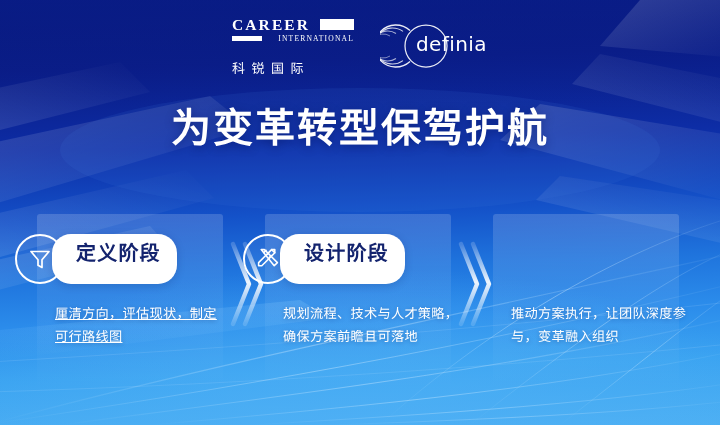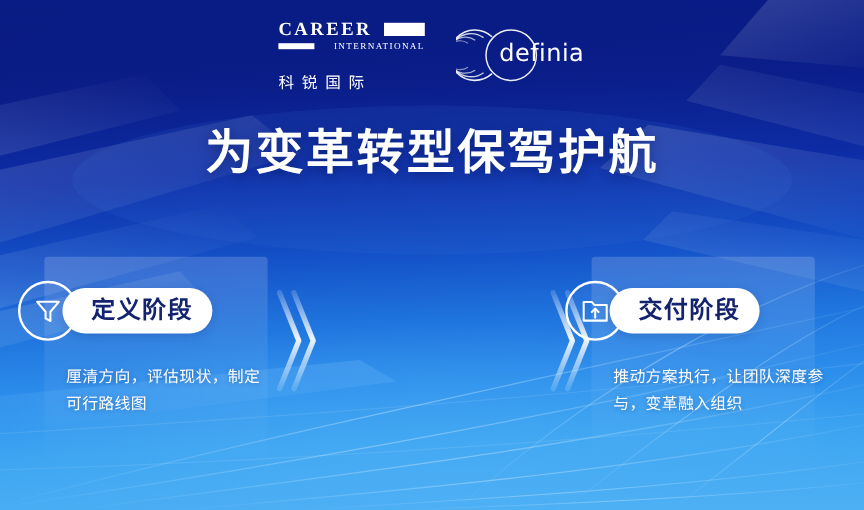--- a/index.html
+++ b/index.html
@@ -86,36 +86,36 @@
   .card-head{position:absolute;left:-22px;top:25px;display:flex;align-items:center;height:40px;}
   .icon-circle{
     position:relative;z-index:3;
     width:46px;height:46px;border-radius:50%;
     border:2.2px solid #ffffff;
     display:flex;align-items:center;justify-content:center;
     background:rgba(255,255,255,.05);
     flex:0 0 auto;
   }
   .pill{
-    margin-left:-13px;padding:0 16px 0 24px;height:38px;
+    margin-left:-13px;padding:0 16px 12px 24px;height:38px;
     background:#ffffff;border-radius:19px;
     display:flex;align-items:center;
     box-shadow:0 2px 8px rgba(4,22,86,.18);
   }
   .pill-text{
     color:#13236e;font-size:20px;font-weight:bold;letter-spacing:1.2px;
     line-height:1;white-space:nowrap;
   }
 
   .card-body{
     position:absolute;left:18px;top:88px;width:178px;
     color:#ffffff;font-size:13.2px;line-height:1.75;letter-spacing:.3px;
     text-shadow:0 1px 4px rgba(4,24,90,.3);
   }
-  .card.c1 .card-body{width:170px;}
+  .card.c1 .card-body{width:170px;text-decoration:underline;}
   .card.c2 .card-body{width:178px;}
   .card.c3 .card-body{width:188px;}
 
   
   .chev{top:238px;width:34px;height:92px;}
   .chev.v1{left:230px;}
   .chev.v2{left:458px;}
 </style>
 </head>
 <body>
@@ -221,34 +221,40 @@
             <path d="M4 5.5 H22 L15 13.8 V21.5 L11 19.3 V13.8 Z"></path>
           </svg>
         </span>
         <span class="pill">
           <span class="pill-text">定义阶段</span>
         </span>
       </div>
       <div class="card-body">厘清方向，评估现状，制定可行路线图</div>
     </div>
 
-
-    <div class="card c3">
+    <div class="card c2">
       <div class="card-head">
         <span class="icon-circle">
-          <svg width="26" height="26" viewBox="0 0 26 26" fill="none" stroke="#ffffff" stroke-width="1.7" stroke-linejoin="round" stroke-linecap="round">
-            <path d="M3.4 21.2 V5.6 H10.2 L12.4 8.2 H22.6 V21.2 Z"></path>
-            <path d="M13 18.8 V11.4"></path>
-            <path d="M10.2 14.0 L13 11.2 L15.8 14.0"></path>
+          <svg width="26" height="26" viewBox="0 0 26 26" fill="none" stroke="#ffffff" stroke-width="1.55" stroke-linejoin="round" stroke-linecap="round">
+
+            <path d="M6.2 3.6 L9.4 3.6 L22.4 16.6 L19.2 19.8 Z"></path>
+            <path d="M9.0 6.4 L11.0 4.4 M11.6 9.0 L13.6 7.0 M14.2 11.6 L16.2 9.6"></path>
+
+            <path d="M19.8 3.6 L16.6 3.6 L3.6 16.6 L3.6 19.8 L6.8 19.8 L19.8 6.8 Z"></path>
+            <path d="M16.6 3.6 L19.8 6.8"></path>
           </svg>
         </span>
         <span class="pill">
-          <span class="pill-text">交付阶段</span>
-        </span>
-      </div>
+          <span class="pill-text">设计阶段</span>
+        </span>
+      </div>
+      <div class="card-body">规划流程、技术与人才策略，确保方案前瞻且可落地</div>
+    </div>
+
+    <div class="card c3">
       <div class="card-body">推动方案执行，让团队深度参与，变革融入组织</div>
     </div>
   </div>
 
   <svg class="chev v1" viewBox="0 0 34 92" fill="none">
     <defs>
       <linearGradient id="chevG" x1="0" y1="0" x2="0" y2="1">
         <stop offset="0%" stop-color="#ffffff" stop-opacity=".18"></stop>
         <stop offset="48%" stop-color="#ffffff" stop-opacity=".92"></stop>
         <stop offset="100%" stop-color="#ffffff" stop-opacity=".15"></stop>

